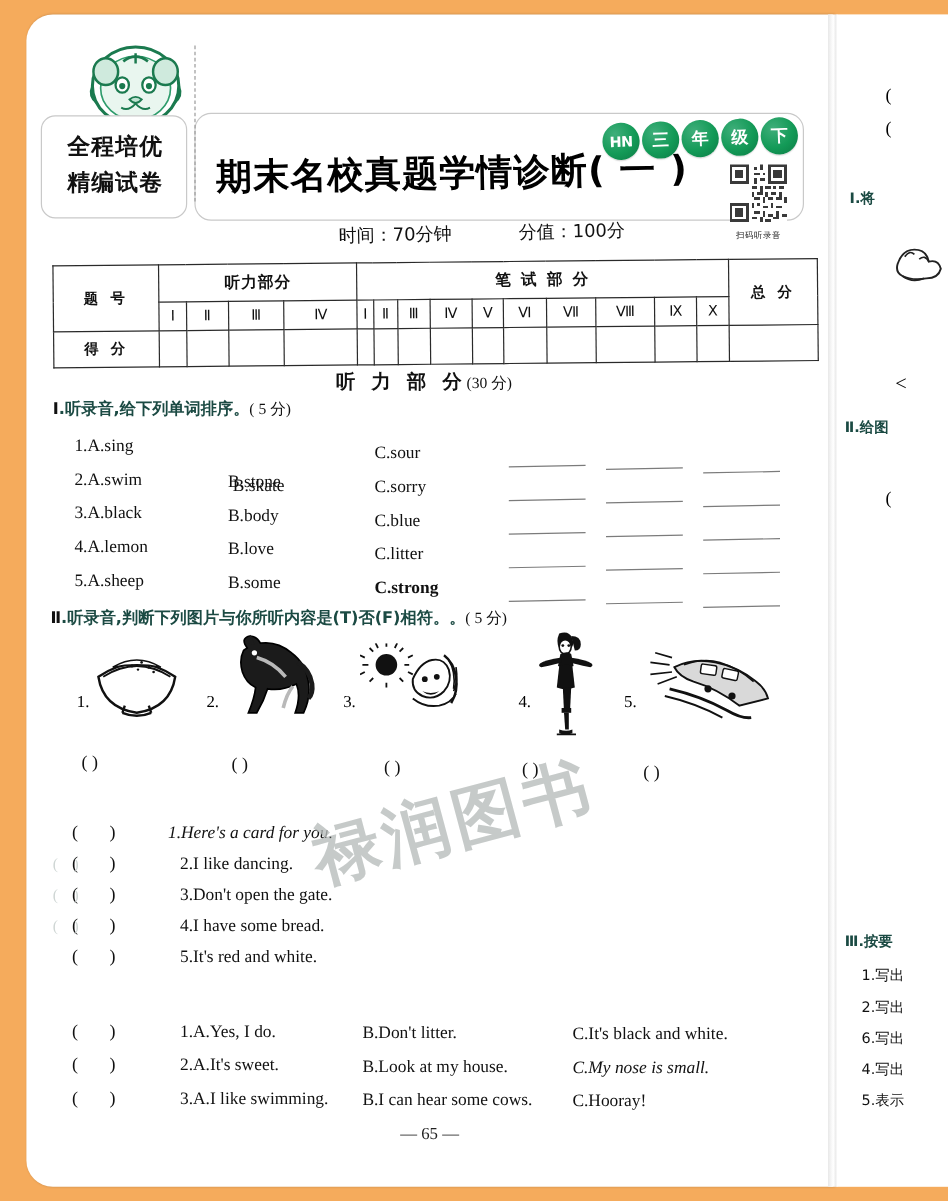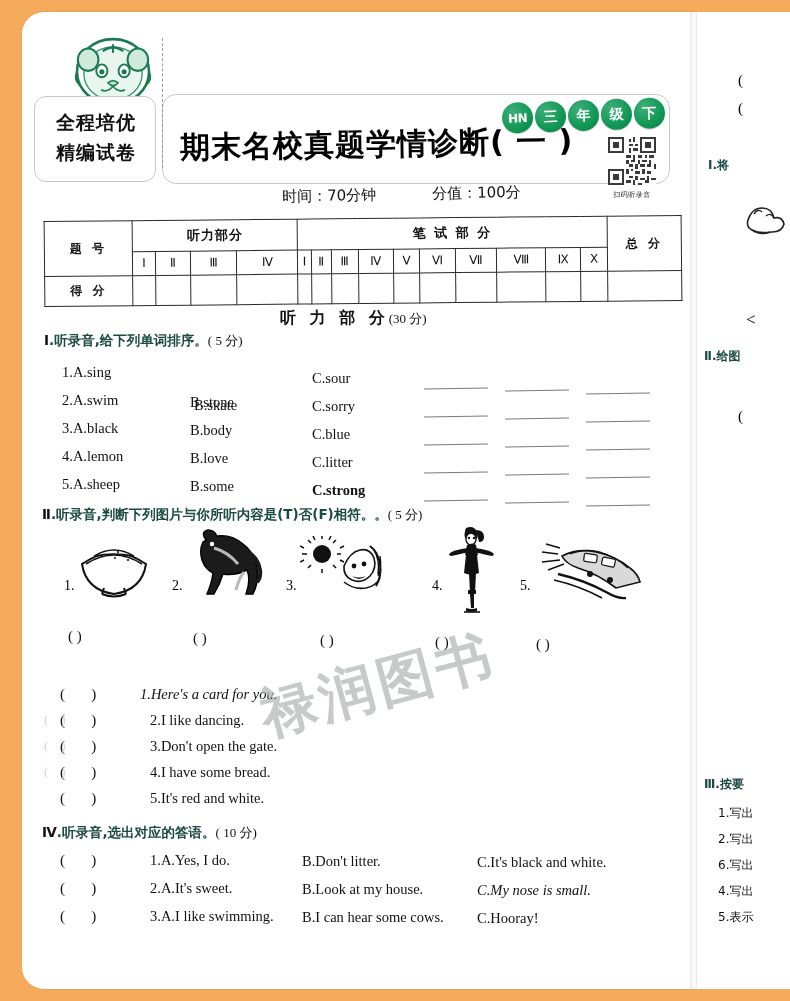--- a/index.html
+++ b/index.html
@@ -456,43 +456,41 @@
     <div class="opt eng" style="left:150px; top:764px;"><span>4.</span><span>I have some bread.</span></div>
 
     <div class="paren" style="left:60px; top:790px;">(&nbsp;&nbsp;&nbsp;&nbsp;&nbsp;&nbsp;&nbsp;)</div>
     <div class="opt eng" style="left:150px; top:790px;"><span>5.</span><span>It's red and white.</span></div>
 
     <div class="paren ghost" style="left:44px; top:712px; font-size:13px;">(&nbsp;&nbsp;&nbsp;&nbsp;)</div>
     <div class="paren ghost" style="left:44px; top:738px; font-size:13px;">(&nbsp;&nbsp;&nbsp;&nbsp;)</div>
     <div class="paren ghost" style="left:44px; top:764px; font-size:13px;">(&nbsp;&nbsp;&nbsp;&nbsp;)</div>
   </div>
 
-  <div class="q-head" style="left:42px; top:824px;">
-    <span>Ⅳ</span><span class="cnblue">.听录音,选出对应的答语。</span><span class="pt">( 10 分)</span>
-  </div>
 
   <div>
     <div class="paren" style="left:60px; top:852px;">(&nbsp;&nbsp;&nbsp;&nbsp;&nbsp;&nbsp;&nbsp;)</div>
     <div class="opt eng" style="left:150px; top:852px;"><span>1.</span><span>A.Yes, I do.</span></div>
     <div class="opt eng" style="left:302px; top:853px;">B.Don't litter.</div>
     <div class="opt eng" style="left:477px; top:854px;">C.It's black and white.</div>
 
     <div class="paren" style="left:60px; top:880px;">(&nbsp;&nbsp;&nbsp;&nbsp;&nbsp;&nbsp;&nbsp;)</div>
     <div class="opt eng" style="left:150px; top:880px;"><span>2.</span><span>A.It's sweet.</span></div>
     <div class="opt eng" style="left:302px; top:881px;">B.Look at my house.</div>
     <div class="opt eng" style="left:477px; top:882px;font-style:italic;">C.My nose is small.</div>
 
     <div class="paren" style="left:60px; top:908px;">(&nbsp;&nbsp;&nbsp;&nbsp;&nbsp;&nbsp;&nbsp;)</div>
     <div class="opt eng" style="left:150px; top:908px;"><span>3.</span><span>A.I like swimming.</span></div>
     <div class="opt eng" style="left:302px; top:909px;">B.I can hear some cows.</div>
     <div class="opt eng" style="left:477px; top:910px;">C.Hooray!</div>
   </div>
 
   <div id="watermark">禄润图书</div>
 
+  <div id="page-num">— 65 —</div>
 
   <div>
     <div class="np-paren" style="left:738px; top:72px;">(</div>
     <div class="np-paren" style="left:738px; top:100px;">(</div>
     <div class="np np-cn" style="left:708px; top:157px;">Ⅰ.将</div>
     <svg style="position:absolute; left:740px; top:200px;" width="46" height="40" viewBox="0 0 46 40">
       <path d="M8 20 q4 -12 14 -12 q10 0 12 10 q8 -2 10 6 q-2 8 -12 8 q-12 2 -20 -2 q-6 -3 -4 -10z" fill="none" stroke="#222" stroke-width="1.6"></path>
       <path d="M14 14 q4 -6 8 -2 M26 16 q5 -4 8 2" fill="none" stroke="#222" stroke-width="1.4"></path>
       <path d="M12 30 q8 6 18 2" fill="none" stroke="#222" stroke-width="1.4"></path>
     </svg>

